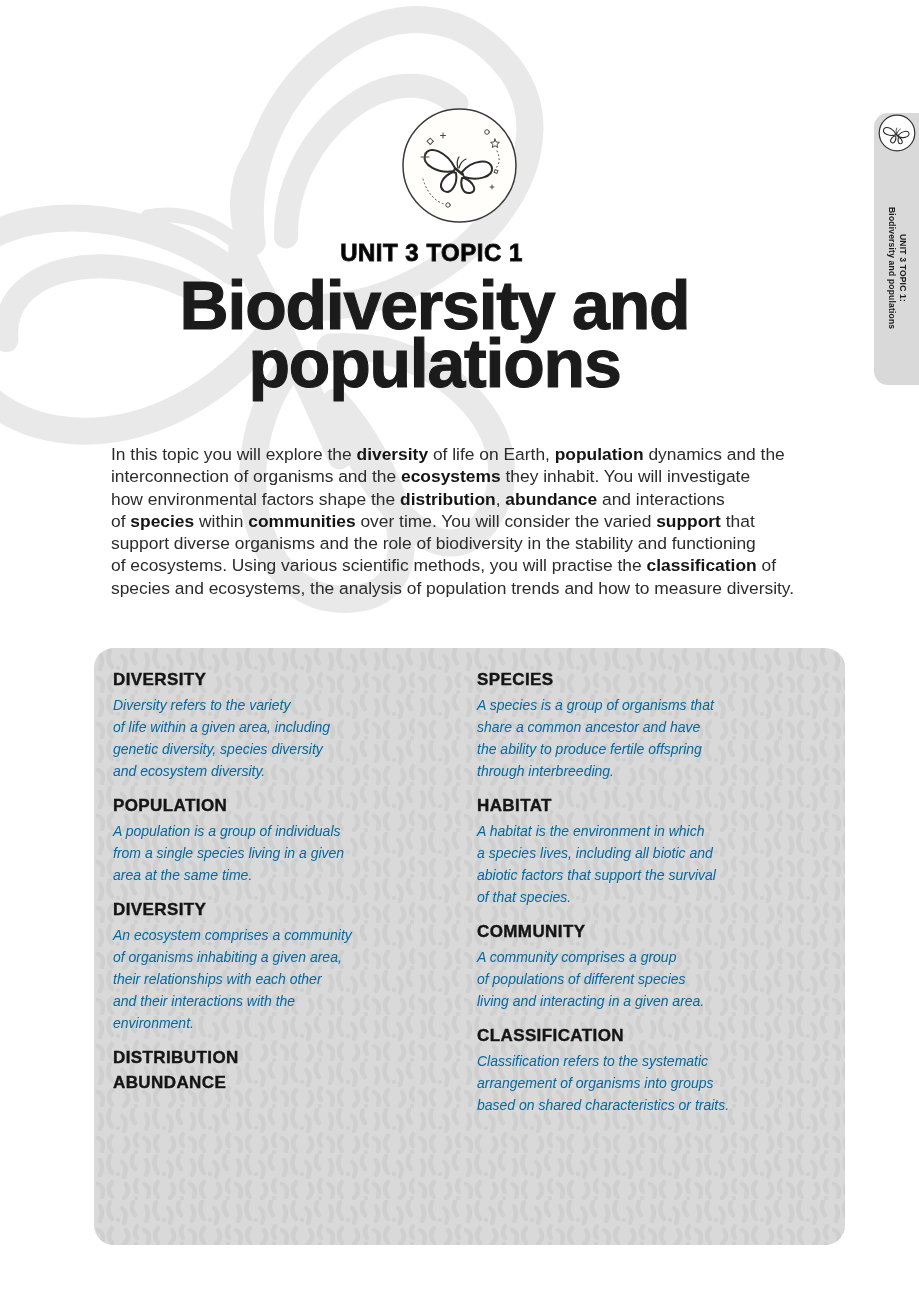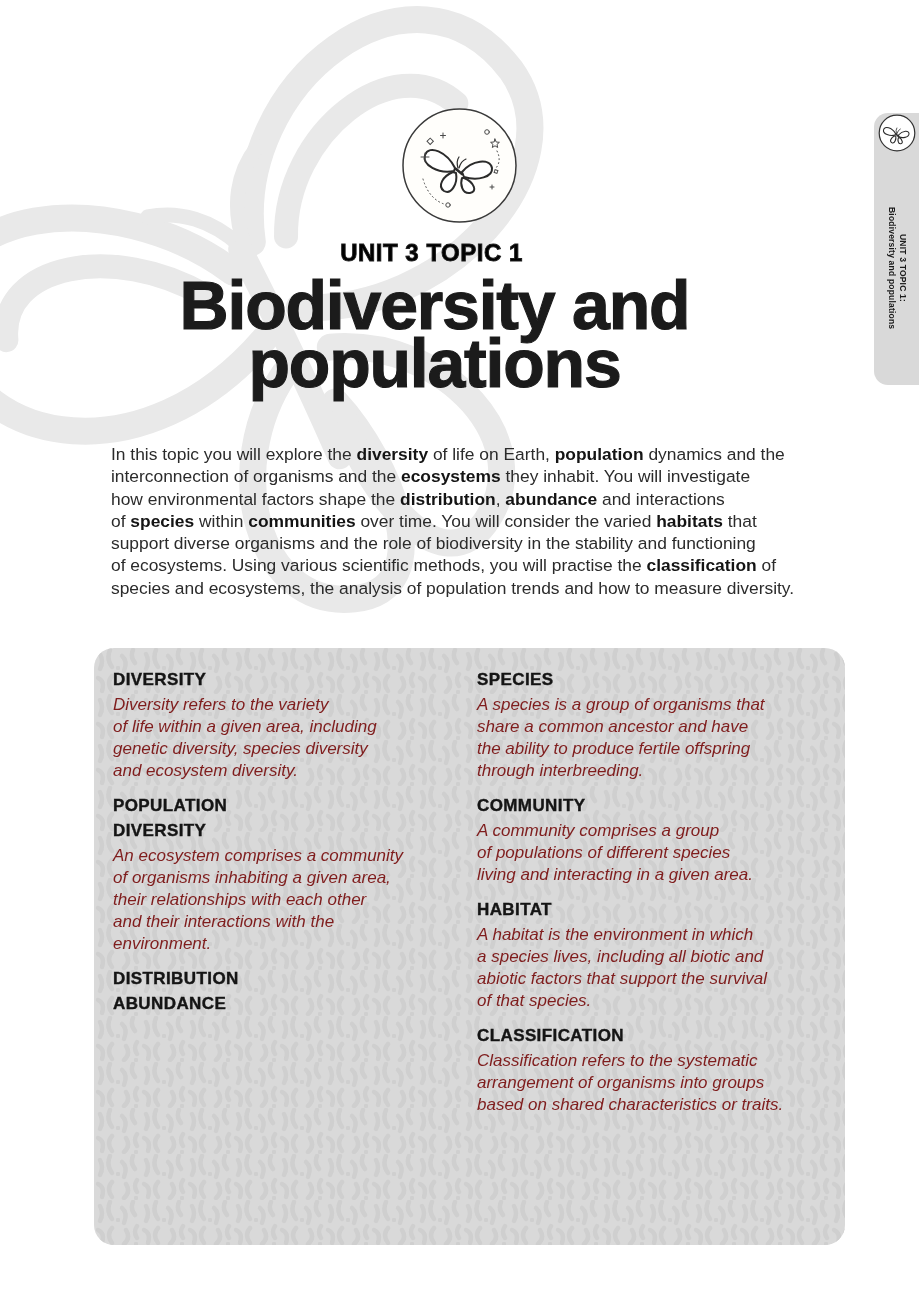--- a/index.html
+++ b/index.html
@@ -30,22 +30,22 @@
   }
   .glossary-pattern{position:absolute;left:0;top:0;width:100%;height:100%;}
   .glossary-cols{position:relative;display:flex;padding:21px 20px 0 19px;}
   .gcol-left{width:364px;flex:0 0 auto;}
   .gcol-right{flex:1 1 auto;}
   .entry h3{
     margin:0 0 3px 0;font-size:17px;line-height:22px;font-weight:bold;
     letter-spacing:.4px;color:#151515;-webkit-text-stroke:.4px #151515;
   }
   .entry p{
-    margin:0 0 13px 0;font-style:italic;font-size:17px;line-height:22px;
-    color:#7f1d1d;white-space:pre-line;
+    margin:0 0 13px 0;font-style:italic;font-size:14px;line-height:22px;
+    color:#0369a1;white-space:pre-line;
   }
   .side-tab{
     position:absolute;right:0;top:113px;width:45px;height:272px;
     background:#d9d9d9;border-radius:14px 0 0 14px;
   }
   .tab-circle{position:absolute;left:4px;top:1px;width:38px;height:38px;}
   .tab-label{
     position:absolute;top:70px;right:11px;height:170px;
     writing-mode:vertical-rl;text-align:center;white-space:pre-line;
     font-size:8.5px;line-height:11px;font-weight:bold;letter-spacing:.2px;color:#1a1a1a;
@@ -98,21 +98,21 @@
     </g>
   </svg>
 </div>
 
 <div class="kicker">UNIT 3 TOPIC 1</div>
 <div class="page-title">Biodiversity and populations</div>
 
 <div class="intro">In this topic you will explore the <b>diversity</b> of life on Earth, <b>population</b> dynamics and the
 interconnection of organisms and the <b>ecosystems</b> they inhabit. You will investigate
 how environmental factors shape the <b>distribution</b>, <b>abundance</b> and interactions
-of <b>species</b> within <b>communities</b> over time. You will consider the varied <b>habitats</b> that
+of <b>species</b> within <b>communities</b> over time. You will consider the varied <b>support</b> that
 support diverse organisms and the role of biodiversity in the stability and functioning
 of ecosystems. Using various scientific methods, you will practise the <b>classification</b> of
 species and ecosystems, the analysis of population trends and how to measure diversity.</div>
 
 <div class="glossary-box">
   <svg class="glossary-pattern" width="751" height="597" viewBox="0 0 751 597" preserveAspectRatio="none">
     <defs>
       <pattern id="squig" width="46" height="46" patternUnits="userSpaceOnUse">
         <g stroke="#cfcfcf" stroke-width="4.5" fill="none" stroke-linecap="round">
           <path d="M6 6 q4 7 0 15"></path>
@@ -135,20 +135,23 @@
     <div class="gcol-left">
       <div class="entry">
         <h3>DIVERSITY</h3>
         <p>Diversity refers to the variety
 of life within a given area, including
 genetic diversity, species diversity
 and ecosystem diversity.</p>
       </div>
       <div class="entry">
         <h3>POPULATION</h3>
+        <p>A population is a group of individuals
+from a single species living in a given
+area at the same time.</p>
       </div>
       <div class="entry">
         <h3>DIVERSITY</h3>
         <p>An ecosystem comprises a community
 of organisms inhabiting a given area,
 their relationships with each other
 and their interactions with the
 environment.</p>
       </div>
       <div class="entry">
@@ -160,31 +163,31 @@
     </div>
     <div class="gcol-right">
       <div class="entry">
         <h3>SPECIES</h3>
         <p>A species is a group of organisms that
 share a common ancestor and have
 the ability to produce fertile offspring
 through interbreeding.</p>
       </div>
       <div class="entry">
-        <h3>COMMUNITY</h3>
-        <p>A community comprises a group
-of populations of different species
-living and interacting in a given area.</p>
-      </div>
-      <div class="entry">
         <h3>HABITAT</h3>
         <p>A habitat is the environment in which
 a species lives, including all biotic and
 abiotic factors that support the survival
 of that species.</p>
+      </div>
+      <div class="entry">
+        <h3>COMMUNITY</h3>
+        <p>A community comprises a group
+of populations of different species
+living and interacting in a given area.</p>
       </div>
       <div class="entry">
         <h3>CLASSIFICATION</h3>
         <p>Classification refers to the systematic
 arrangement of organisms into groups
 based on shared characteristics or traits.</p>
       </div>
     </div>
   </div>
 </div>

